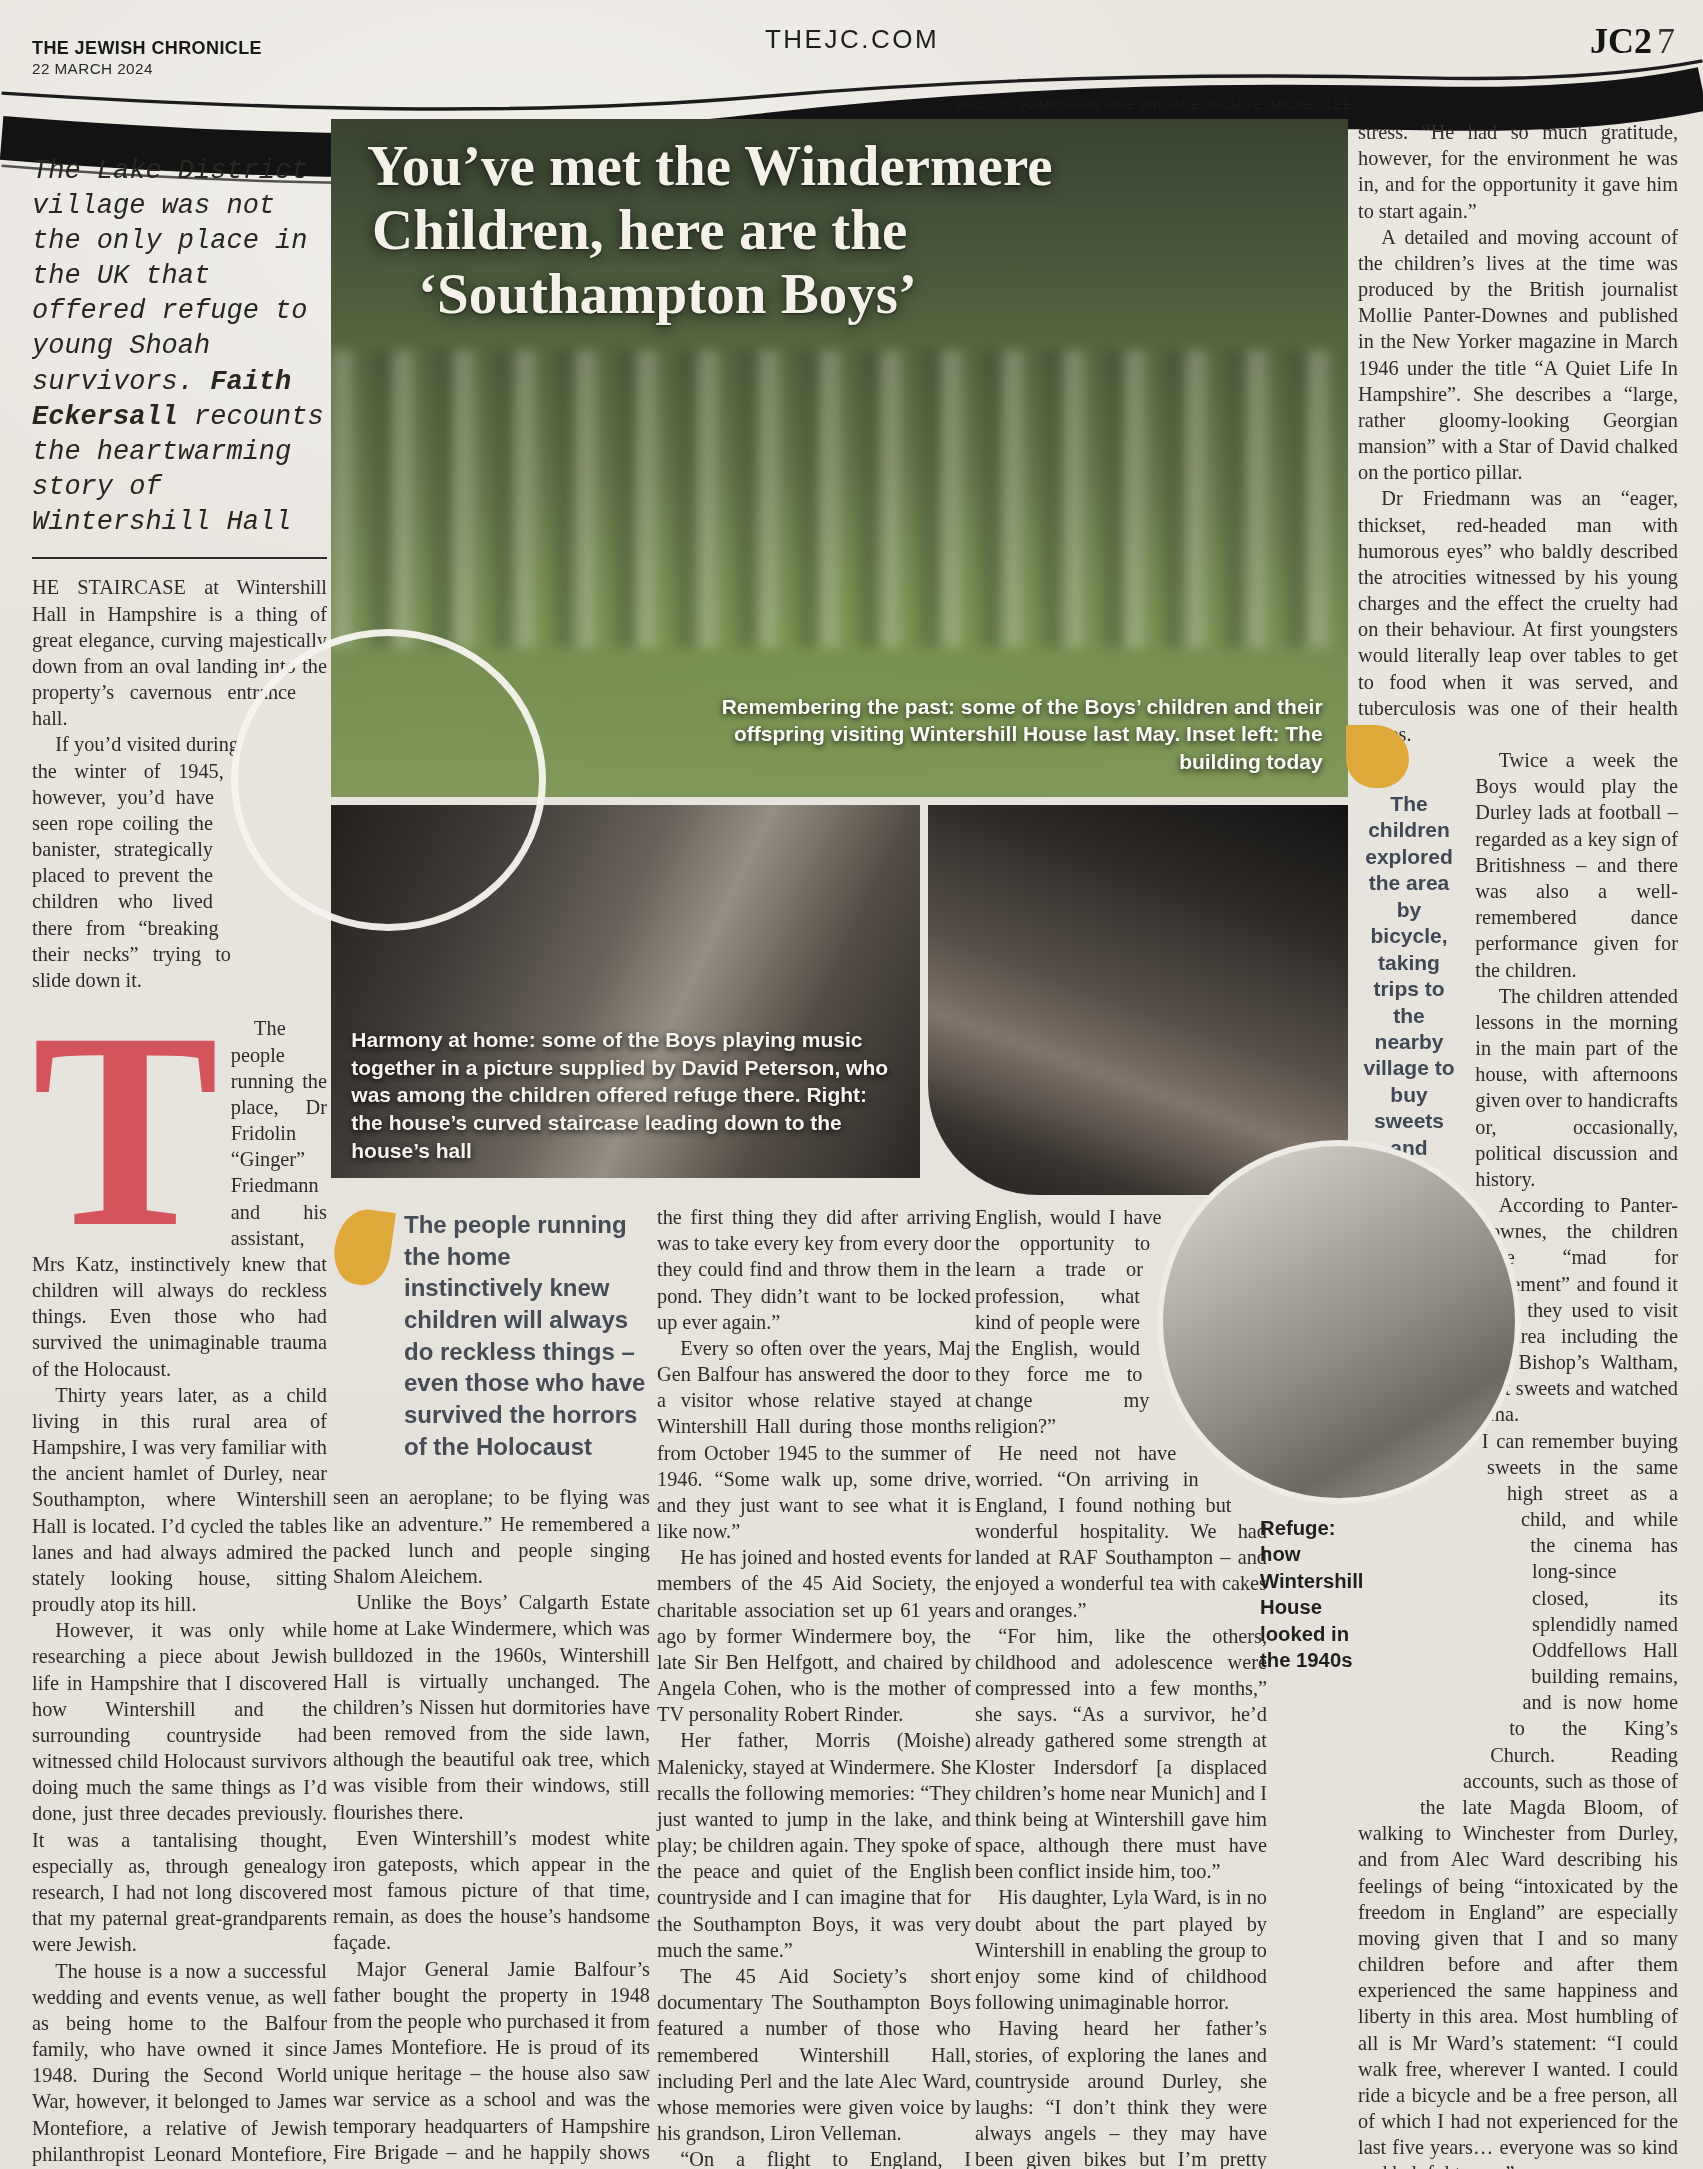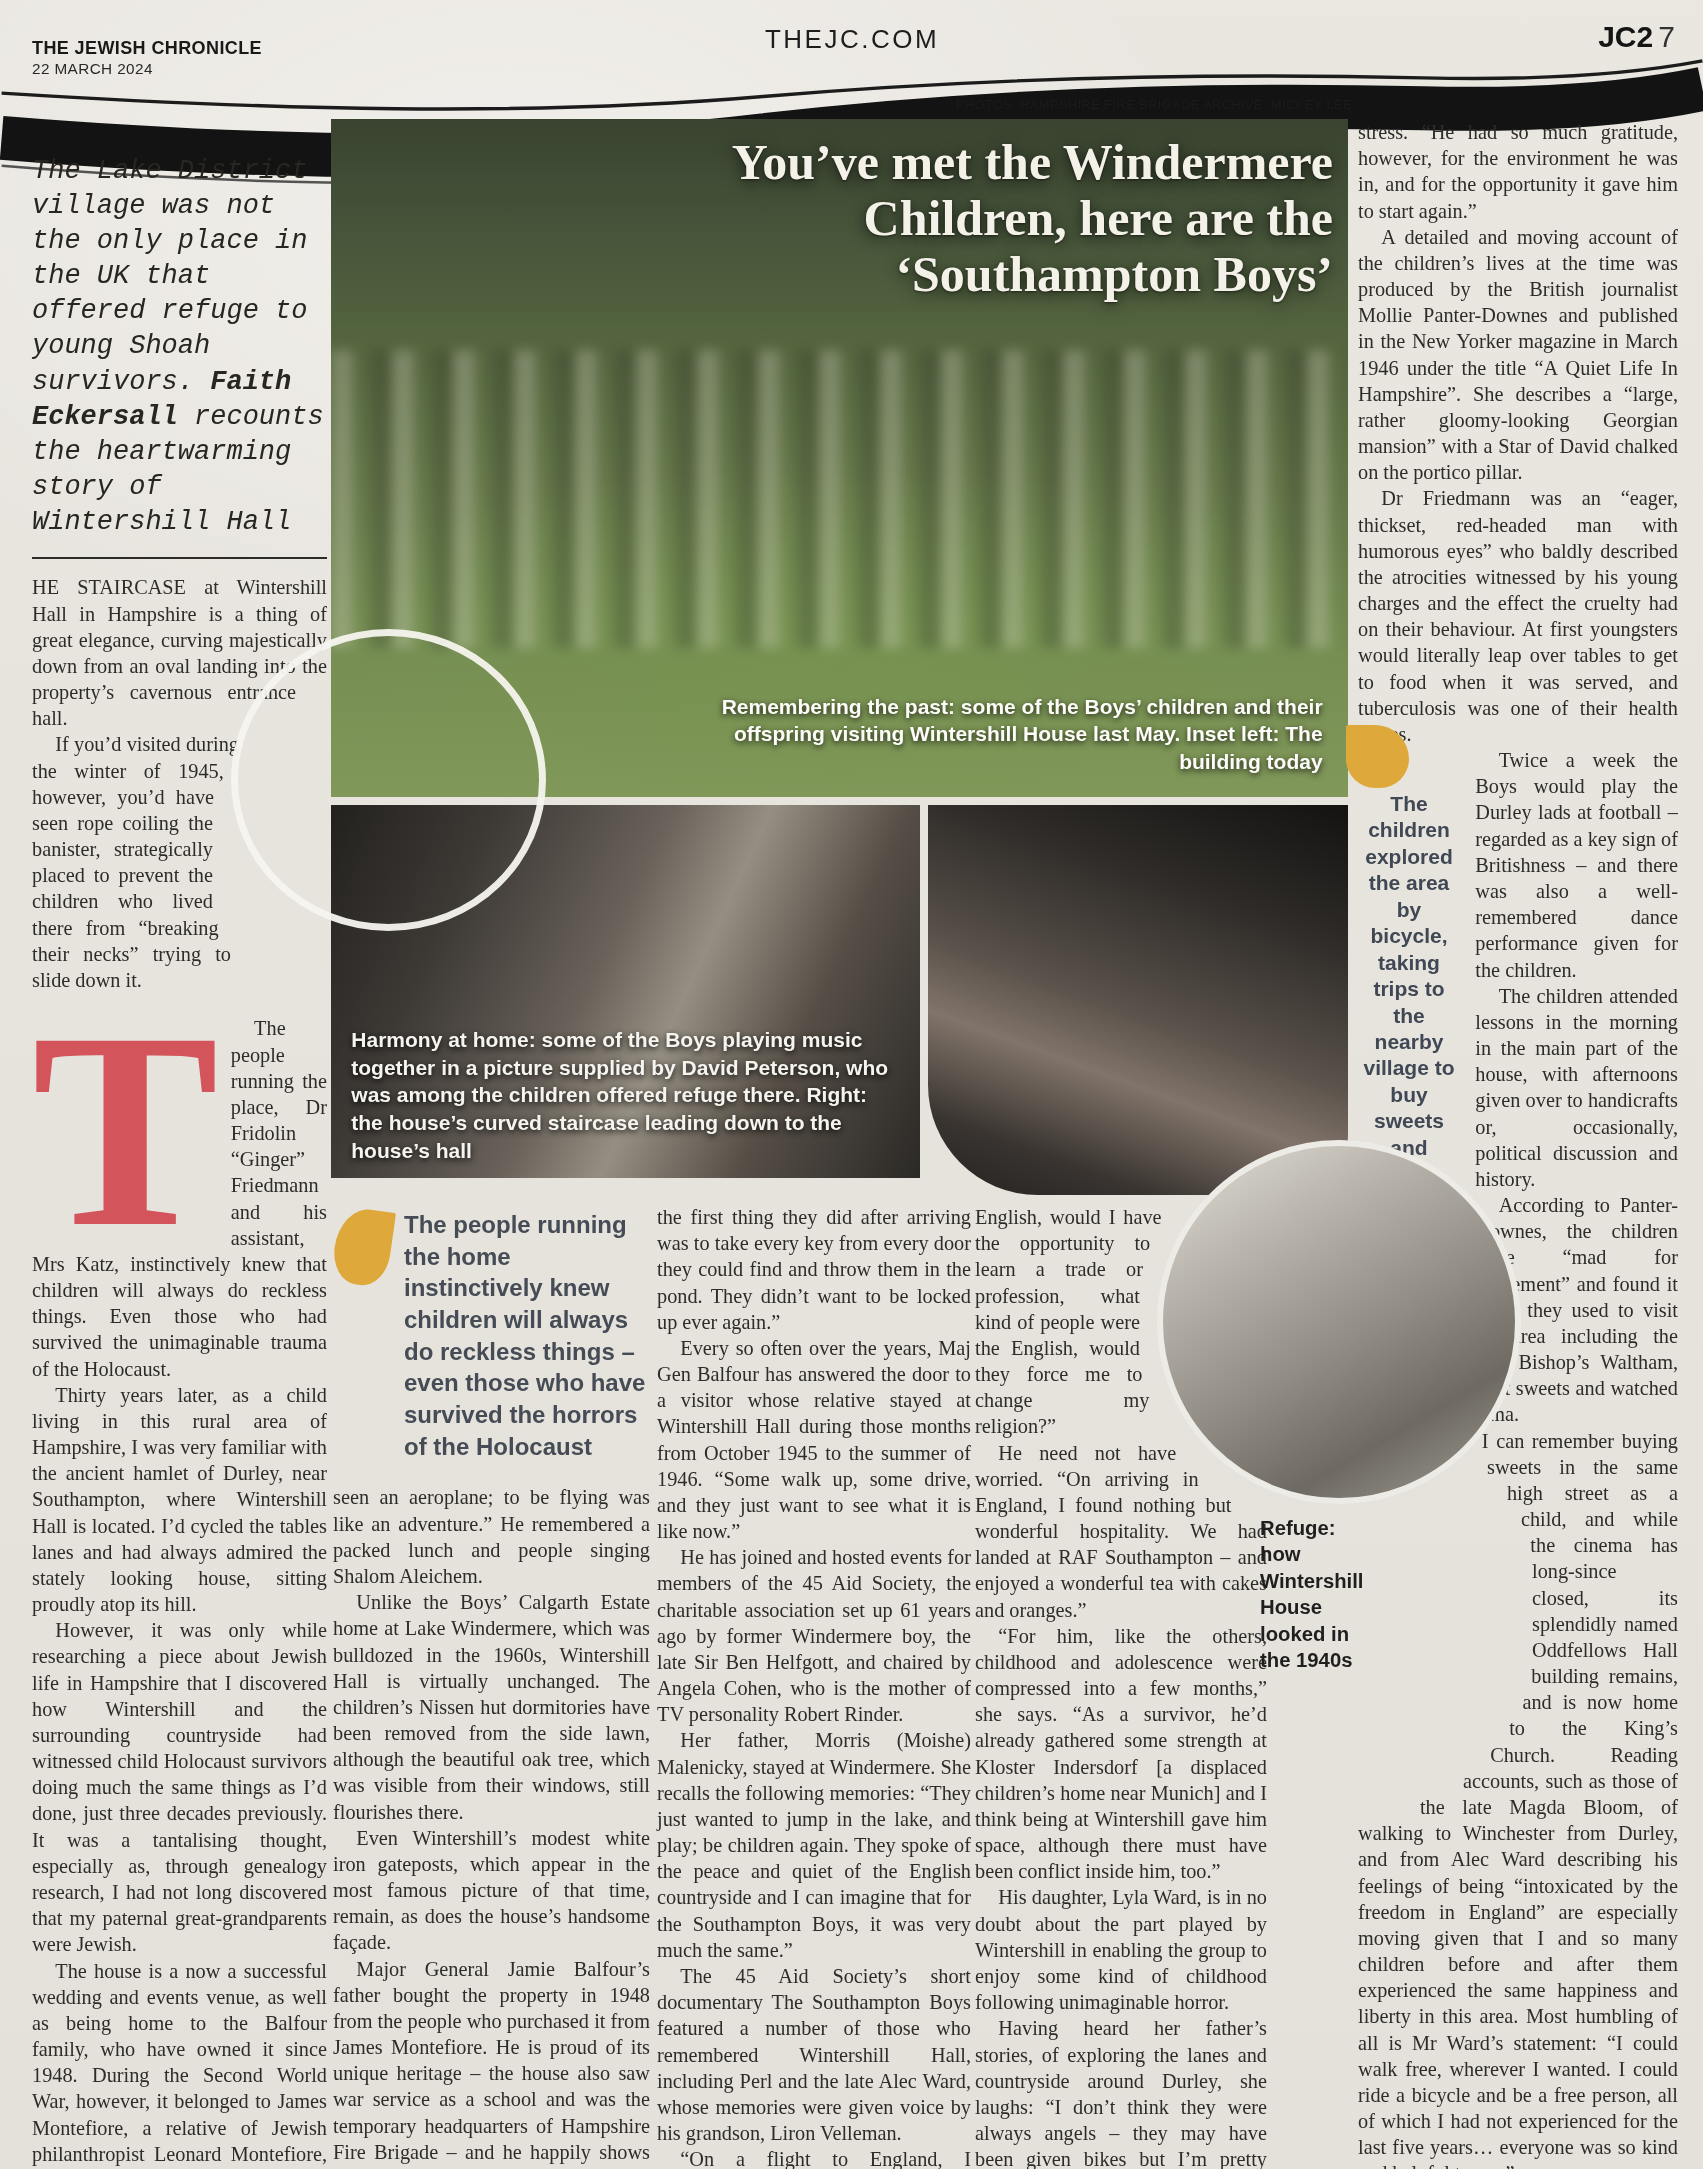--- a/index.html
+++ b/index.html
@@ -9,36 +9,36 @@
       radial-gradient(ellipse 1187px 763px at 30% 10%, rgba(255,255,255,.35), transparent 60%),
       linear-gradient(180deg,#eae7e1 0%, #e7e4de 40%, #e4e1da 100%);
     font-family:"Liberation Serif", serif; color:#2e2c29;
   }
   
   .masthead{position:absolute; left:32px; top:39px; font-family:"Liberation Sans",sans-serif; line-height:1.05;}
   .masthead .mh1{font-size:18px; font-weight:bold; letter-spacing:0.4px; color:#191919;}
   .masthead .mh2{font-size:15.3px; color:#2a2a2a; margin-top:3.4px; letter-spacing:0.4px;}
   .site{position:absolute; left:0; right:0; top:24px; text-align:center;
     font-family:"Liberation Sans",sans-serif; font-size:26px; letter-spacing:2.5px; color:#1d1d1d;}
-  .pageno{position:absolute; right:29px; top:20.3px; font-family:Liberation Sans, sans-serif; font-size:30px; color:#151515;}
+  .pageno{position:absolute; right:29px; top:20.3px; font-family:Liberation Serif, serif; font-size:36px; color:#151515;}
   .pageno b{font-weight:bold;}
   .pageno span.light{font-weight:normal; margin-left:5.1px; color:#333;}
   .ribbon{position:absolute; left:0; top:0; width:1704px; height:220px; pointer-events:none;}
   .photo-credit{position:absolute; left:890px; width:462px; top:98px; text-align:right;
     font-family:"Liberation Sans",sans-serif; font-size:12.7px; letter-spacing:0.5px; color:#1b1b1b;}
   
   .photo-group{position:absolute; left:331px; top:119px; width:1017px; height:678px; overflow:hidden;
     background:
       radial-gradient(ellipse 848px 271px at 50% 80%, rgba(120,150,78,.55), transparent 72%),
       linear-gradient(180deg,#39432f 0%, #46543a 16%, #55663f 34%, #66794a 55%, #748b52 75%, #81985a 100%);}
   .photo-group .crowd{position:absolute; left:0; right:0; top:34%; height:44%; opacity:.45; filter:blur(6px);
     background:repeating-linear-gradient(90deg, rgba(236,231,220,.55) 0 22px, rgba(60,64,48,0) 22px 39px, rgba(42,46,36,.55) 39px 61px);}
   .headline{position:absolute; left:36px; top:15.3px; width:966px; color:#f4f1e9;
-    font-family:"Liberation Serif",serif; font-weight:bold; font-size:50px; line-height:1.12;
-    text-shadow:0 2.5px 15.3px rgba(0,0,0,.65), 0 0.8px 2.5px rgba(0,0,0,.5);text-align:right;}
+    font-family:"Liberation Serif",serif; font-weight:bold; font-size:57px; line-height:1.12;
+    text-shadow:0 2.5px 15.3px rgba(0,0,0,.65), 0 0.8px 2.5px rgba(0,0,0,.5);}
   .headline .hl2{margin-left:5.1px;}
   .headline .hl3{margin-left:51px;}
   .cap-group{position:absolute; right:25.4px; bottom:22px; width:661px; text-align:right;
     font-family:"Liberation Sans",sans-serif; font-weight:bold; font-size:21px; line-height:1.3; color:#fdfcf8;
     text-shadow:0 1.7px 6.8px rgba(0,0,0,.8);}
   .photo-oval{position:absolute; left:231px; top:629px; width:315px; height:302px; border-radius:50%;
     border:7.6px solid rgba(246,244,238,.95); box-sizing:border-box; z-index:5;
     background:
       radial-gradient(ellipse 92px 39px at 47% 46%, #d8cdae 0 96%, transparent 100%),
       linear-gradient(180deg,#94a28c 0%, #68765五 0%, #667454 22%, #57664a 42%, #6d8450 62%, #74904f 80%, #637e45 100%);}

